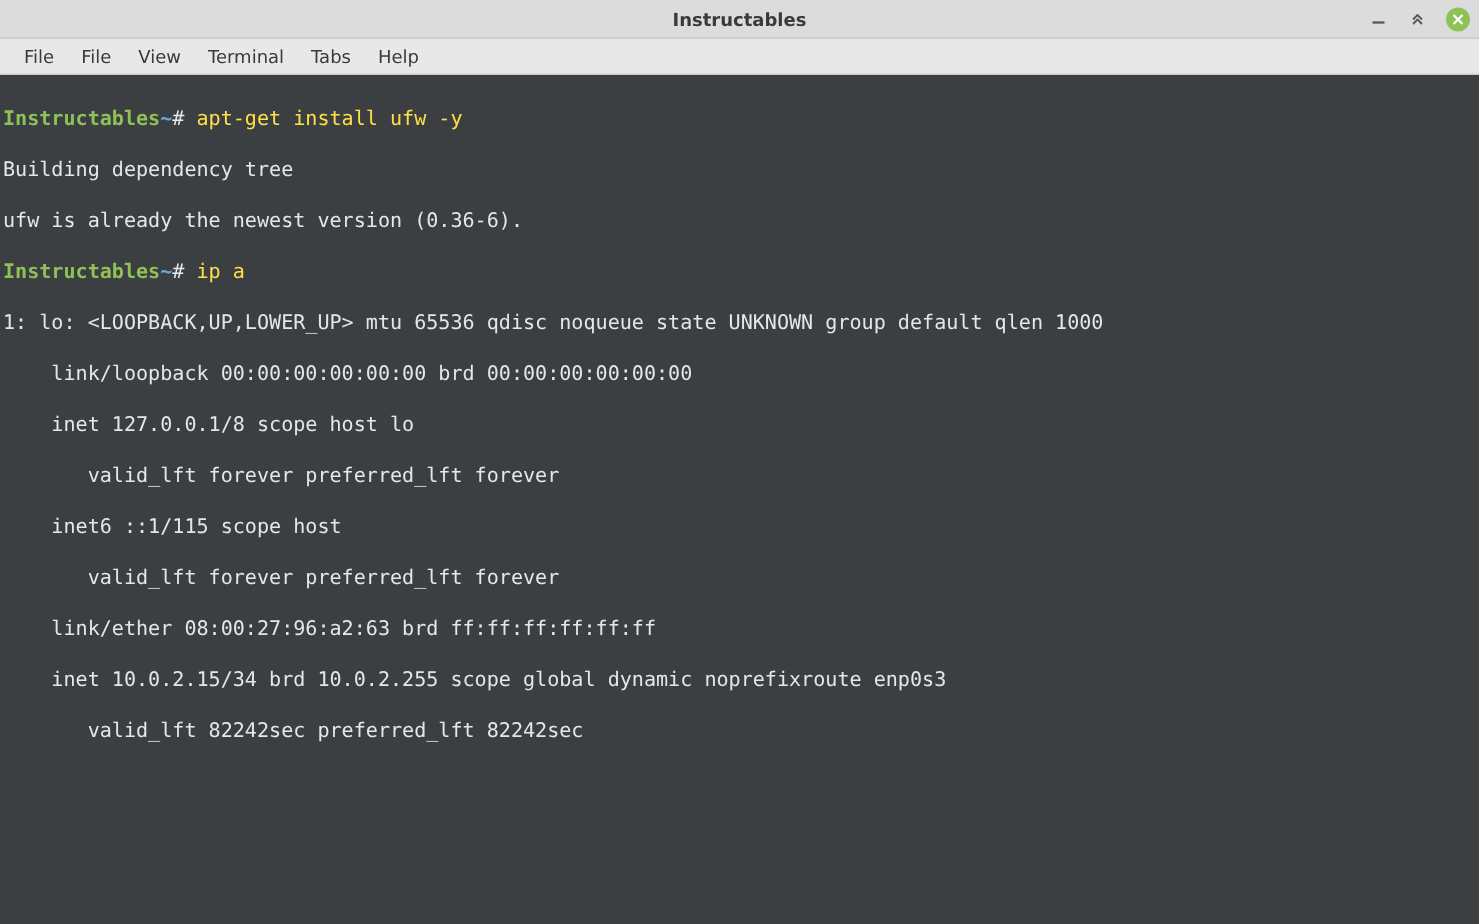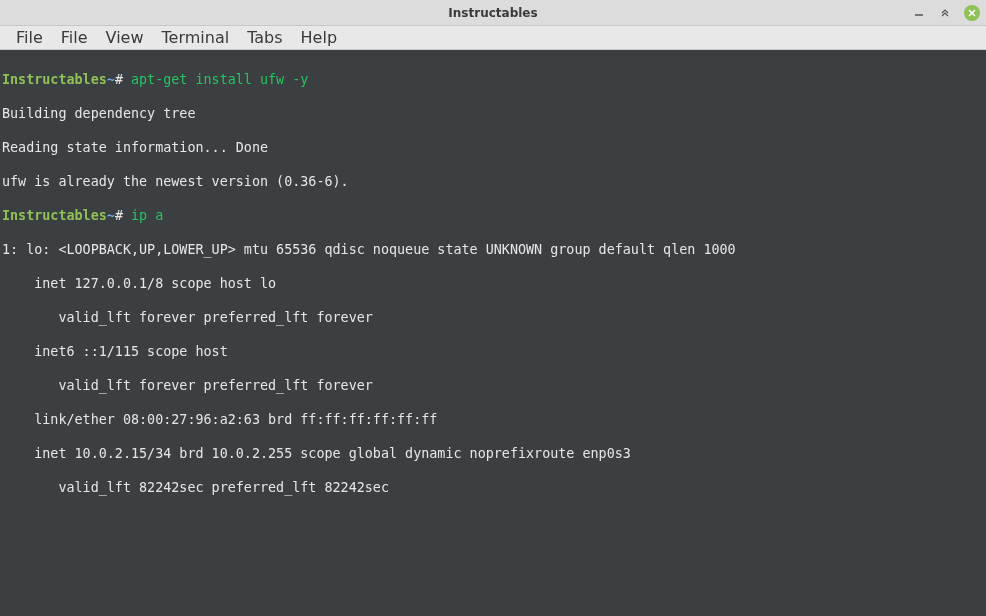--- a/index.html
+++ b/index.html
@@ -60,21 +60,21 @@
     .menubar {
       height: 24px;
       background: #e8e8e8;
       display: flex;
       align-items: center;
       padding: 0 8px;
       gap: 2px;
       border-bottom: 1px solid #ccc;
     }
     .menu-item {
-      font-size: 16px;
+      font-size: 12px;
       color: #3a3a3a;
       padding: 3px 8px;
       cursor: pointer;
     }
     .terminal {
       background: #3c3f41;
       height: calc(616px - 26px - 24px);
       padding: 4px 0px;
       font-family: "DejaVu Sans Mono", "Liberation Mono", monospace;
       font-size: 13.4px;
@@ -92,21 +92,21 @@
       font-weight: bold;
     }
     .prompt-path {
       color: #66aadd;
       font-weight: bold;
     }
     .prompt-hash {
       color: #e6e6e6;
     }
     .cmd {
-      color: #22c55e;
+      color: #fde047;
       margin-top: 16px;
     }
   </style>
 </head>
 <body>
 
 <div class="titlebar">
   <span class="titlebar-title">Instructables</span>
   <div class="window-controls">
     <span class="win-btn">
@@ -133,24 +133,24 @@
   <span class="menu-item">File</span>
   <span class="menu-item">View</span>
   <span class="menu-item">Terminal</span>
   <span class="menu-item">Tabs</span>
   <span class="menu-item">Help</span>
 </div>
 
 <div class="terminal">
 <span class="line"><span class="prompt-host">Instructables</span><span class="prompt-path">~</span><span class="prompt-hash">#</span> <span class="cmd">apt-get install ufw -y</span></span>
 <span class="line">Building dependency tree</span>
-<span class="line">Reading state information... Done</span>
 <span class="line">ufw is already the newest version (0.36-6).</span>
 <span class="line"><span class="prompt-host">Instructables</span><span class="prompt-path">~</span><span class="prompt-hash">#</span> <span class="cmd">ip a</span></span>
 <span class="line">1: lo: &lt;LOOPBACK,UP,LOWER_UP&gt; mtu 65536 qdisc noqueue state UNKNOWN group default qlen 1000</span>
+<span class="line">    link/loopback 00:00:00:00:00:00 brd 00:00:00:00:00:00</span>
 <span class="line">    inet 127.0.0.1/8 scope host lo</span>
 <span class="line">       valid_lft forever preferred_lft forever</span>
 <span class="line">    inet6 ::1/115 scope host</span>
 <span class="line">       valid_lft forever preferred_lft forever</span>
 <span class="line">    link/ether 08:00:27:96:a2:63 brd ff:ff:ff:ff:ff:ff</span>
 <span class="line">    inet 10.0.2.15/34 brd 10.0.2.255 scope global dynamic noprefixroute enp0s3</span>
 <span class="line">       valid_lft 82242sec preferred_lft 82242sec</span>
 
 
 

